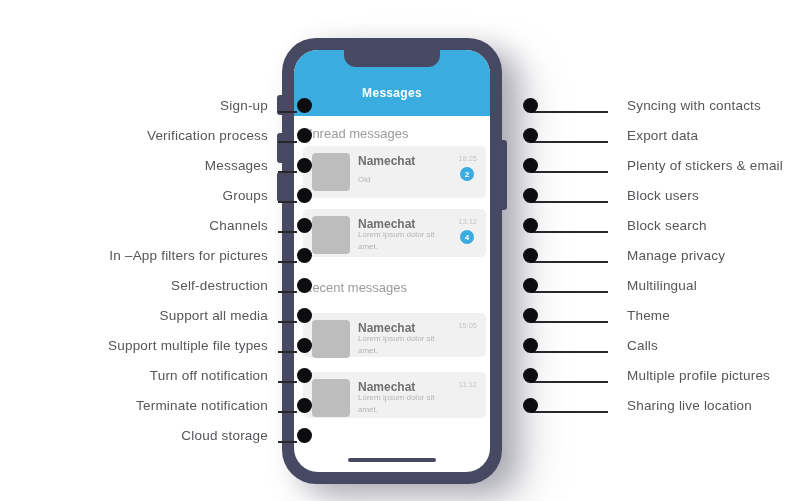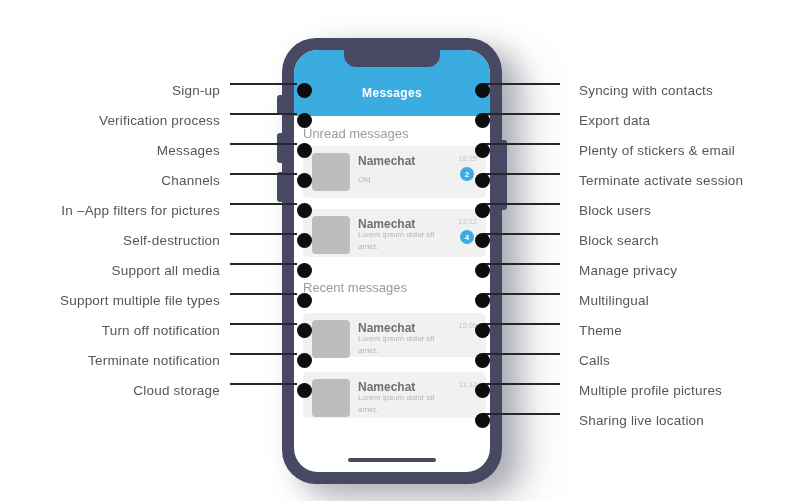--- a/index.html
+++ b/index.html
@@ -48,21 +48,21 @@
   .chat-time { position:absolute; right:9px; top:8px; font-size:7.5px; color:#C5C5C5; }
   .chat-badge { position:absolute; right:12px; top:21px; width:14px; height:14px;
                 border-radius:50%; background:#3BACDF; color:#fff; font-size:8px;
                 font-weight:bold; display:flex; align-items:center; justify-content:center; }
   .home-indicator { position:absolute; left:54px; bottom:10px; width:88px; height:4px;
                     border-radius:2px; background:#474862; }
 
   
   .callouts-left  { position:absolute; left:0;    top:83px; width:312px; z-index:10; }
   .callouts-right { position:absolute; left:475px; top:83px; width:315px; z-index:10; }
-  .c-row { height:30px; display:flex; align-items:flex-start; }
+  .c-row { height:30px; display:flex; align-items:flex-end;padding-left:48px; }
   .c-label { font-size:13.5px; color:#55565A; letter-spacing:.2px; white-space:nowrap; }
   .callouts-left  .c-label { width:220px; text-align:right; }
   .callouts-right .c-label { margin-left:19px; }
   .c-line { height:2px; background:#26262B; }
   .callouts-left  .c-line { flex:1; margin-left:10px; }
   .callouts-right .c-line { width:78px; margin-left:-8px; }
   .c-dot { width:15px; height:15px; border-radius:50%; background:#0D0D10;
            flex:none; position:relative; z-index:2; }
 </style>
 </head>
@@ -130,20 +130,25 @@
         <div class="c-label">Verification process</div>
         <div class="c-line"></div>
         <div class="c-dot"></div>
       </div>
     <div class="c-row">
         <div class="c-label">Messages</div>
         <div class="c-line"></div>
         <div class="c-dot"></div>
       </div>
     <div class="c-row">
+        <div class="c-label">Groups</div>
+        <div class="c-line"></div>
+        <div class="c-dot"></div>
+      </div>
+    <div class="c-row">
         <div class="c-label">Channels</div>
         <div class="c-line"></div>
         <div class="c-dot"></div>
       </div>
     <div class="c-row">
         <div class="c-label">In –App filters for pictures</div>
         <div class="c-line"></div>
         <div class="c-dot"></div>
       </div>
     <div class="c-row">
@@ -190,25 +195,20 @@
         <div class="c-label">Export data</div>
       </div>
     <div class="c-row">
         <div class="c-dot"></div>
         <div class="c-line"></div>
         <div class="c-label">Plenty of stickers &amp; email</div>
       </div>
     <div class="c-row">
         <div class="c-dot"></div>
         <div class="c-line"></div>
-        <div class="c-label">Terminate activate session</div>
-      </div>
-    <div class="c-row">
-        <div class="c-dot"></div>
-        <div class="c-line"></div>
         <div class="c-label">Block users</div>
       </div>
     <div class="c-row">
         <div class="c-dot"></div>
         <div class="c-line"></div>
         <div class="c-label">Block search</div>
       </div>
     <div class="c-row">
         <div class="c-dot"></div>
         <div class="c-line"></div>

